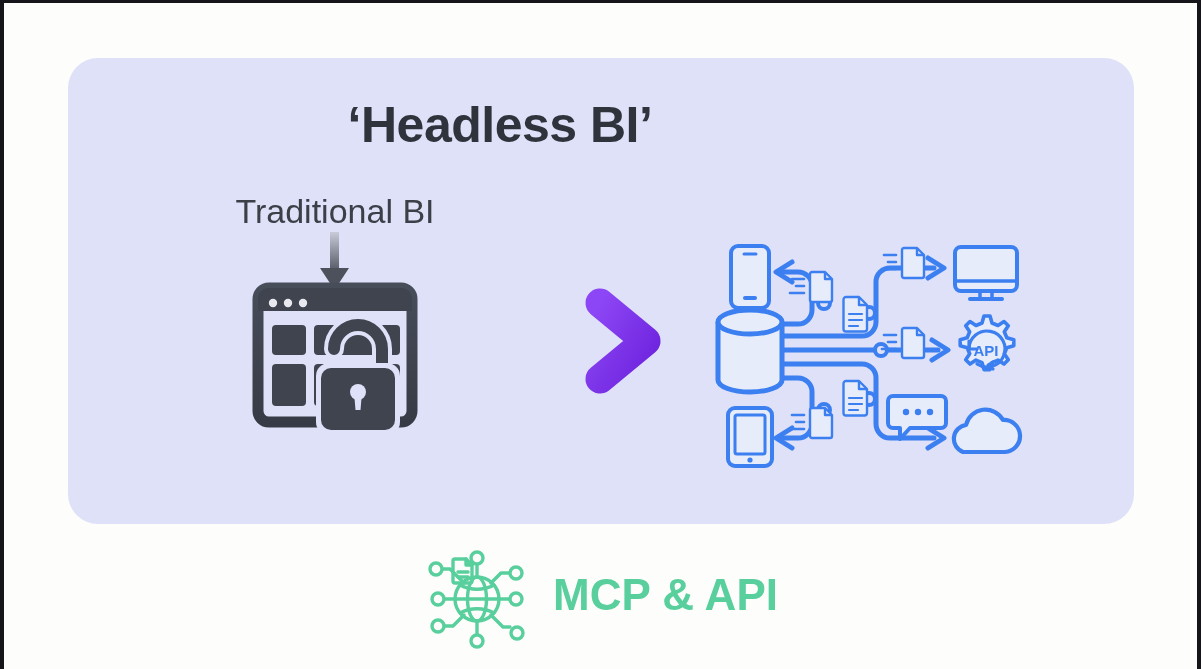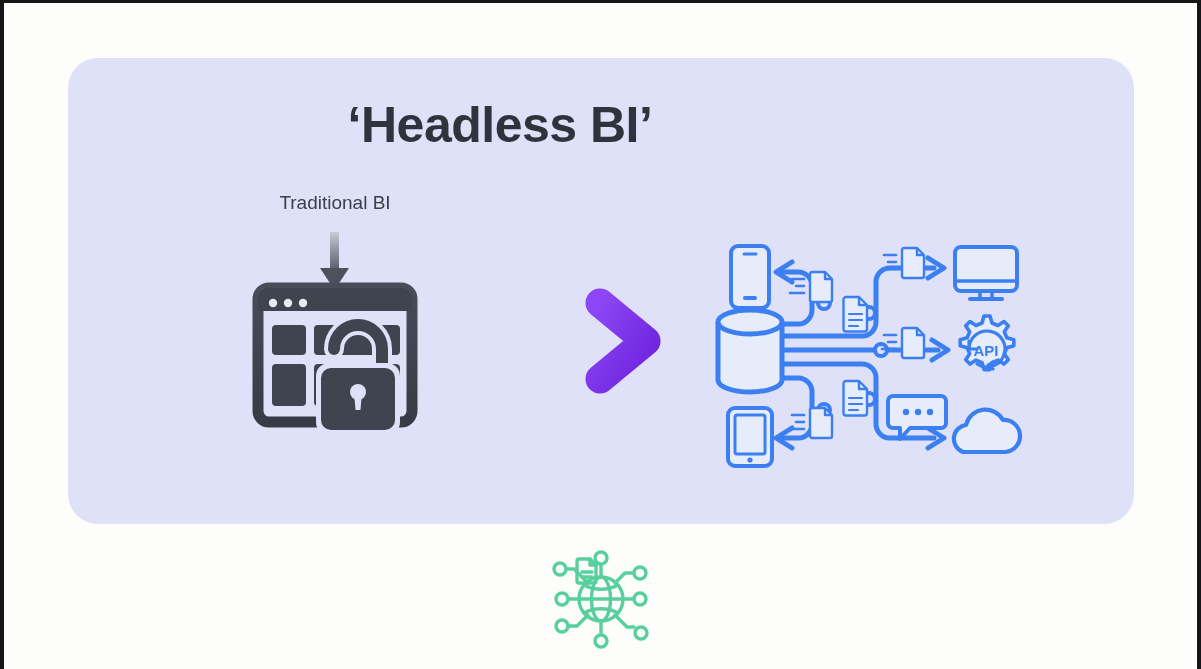--- a/index.html
+++ b/index.html
@@ -45,21 +45,21 @@
     font-size: 50px;
     font-weight: bold;
     color: #2f333c;
     letter-spacing: -0.5px;
     z-index: 6;
   }
 
   .col-label {
     position: absolute;
     top: 192px;
-    font-size: 19px;
+    font-size: 34px;
     color: #3b4048;
     text-align: center;
     z-index: 6;
   }
   .col-label.left  { left: 195px; width: 280px; }
   .col-label.right { left: 725px; width: 280px; }
 
   .svg-layer {
     position: absolute;
     left: 0;
@@ -300,18 +300,19 @@
 
         <path d="M68,73 L80,85 L87,85"></path>
         <circle cx="94" cy="91" r="6"></circle>
 
         <path d="M32,17 h11 l6,6 v16 a2,2 0 0 1 -2,2 h-15 a2,2 0 0 1 -2,-2 v-20 a2,2 0 0 1 2,-2 z"></path>
         <path d="M43,17 v6 h6"></path>
         <line x1="35" y1="30" x2="45" y2="30"></line>
         <line x1="35" y1="35" x2="45" y2="35"></line>
       </g>
     </svg>
+    <div class="mcp-label">MCP &amp; API</div>
   </div>
 
   <div class="edge edge-left"></div>
   <div class="edge edge-right"></div>
   <div class="edge edge-top"></div>
 </div>
 
 </body></html>

